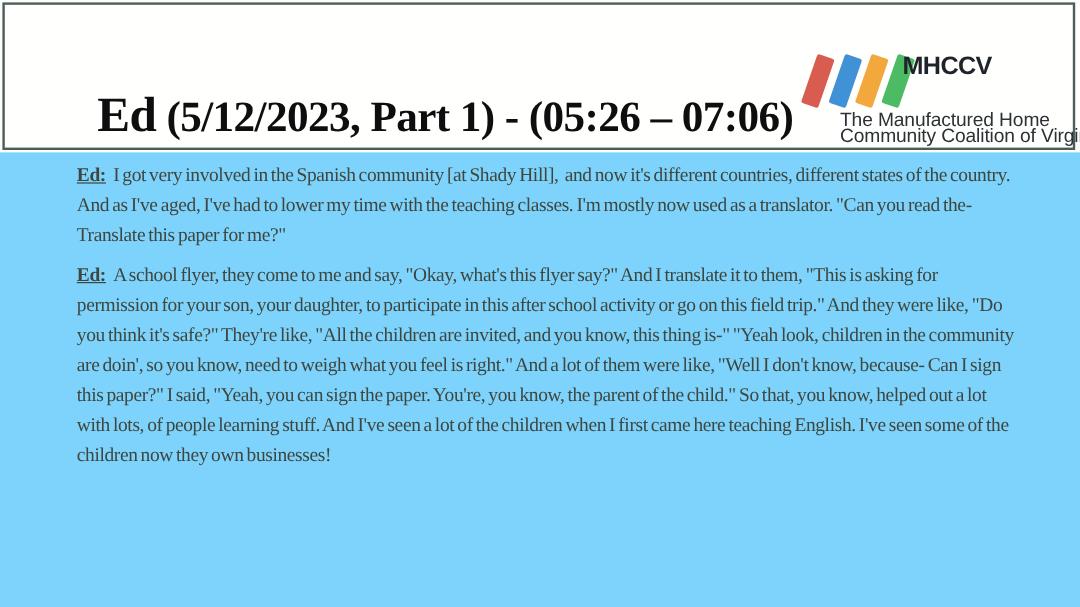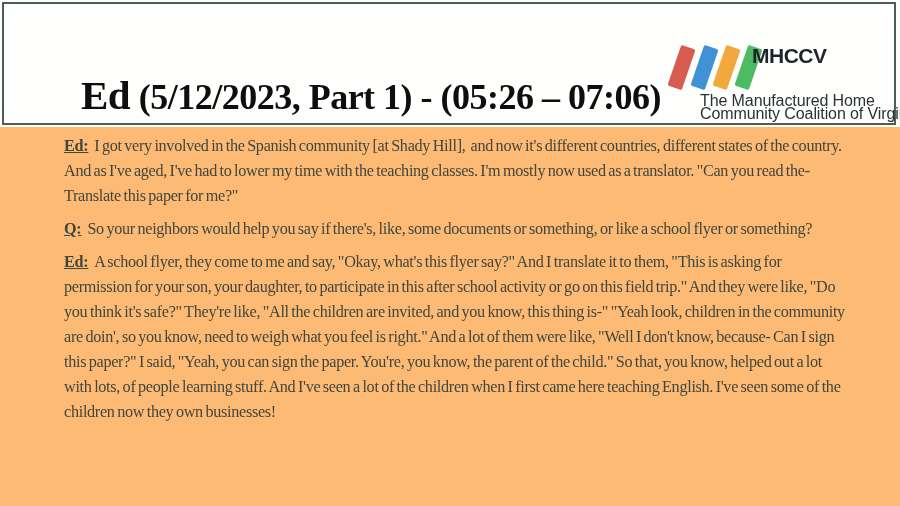--- a/index.html
+++ b/index.html
@@ -49,21 +49,21 @@
     font-family: "Liberation Sans", sans-serif;
     font-size: 16px; line-height: 13px;
     color: #2b3136; letter-spacing: -0.1px;
     white-space: nowrap;
   }
 
   
   .green-panel {
     position: absolute; left: 0; top: 127px;
     width: 900px; height: 379px;
-    background: #fdba74;
+    background: #7dd3fc;
   }
   .transcript {
     position: absolute; left: 64px; top: 7px;
     width: 782px;
     color: #3f463e;
     font-size: 16.2px; line-height: 25px;
     letter-spacing: -0.3px; word-spacing: -1.2px;
   }
   .para { margin: 0 0 8px 0; }
   .spk { font-weight: bold; text-decoration: underline; margin-right: 6px; }
@@ -86,18 +86,17 @@
       <div class="logo-tagline">
         <div>The Manufactured Home</div>
         <div>Community Coalition of Virginia</div>
       </div>
     </div>
   </div>
 
   <div class="green-panel">
     <div class="transcript">
       <p class="para"><span class="spk">Ed:</span><span class="txt">I got very involved in the Spanish community [at Shady Hill],  and now it's different countries, different states of the country. And as I've aged, I've had to lower my time with the teaching classes. I'm mostly now used as a translator. "Can you read the- Translate this paper for me?"</span></p>
-      <p class="para"><span class="spk">Q:</span><span class="txt">So your neighbors would help you say if there's, like, some documents or something, or like a school flyer or something?</span></p>
       <p class="para"><span class="spk">Ed:</span><span class="txt">A school flyer, they come to me and say, "Okay, what's this flyer say?" And I translate it to them, "This is asking for permission for your son, your daughter, to participate in this after school activity or go on this field trip." And they were like, "Do you think it's safe?" They're like, "All the children are invited, and you know, this thing is-" "Yeah look, children in the community are doin', so you know, need to weigh what you feel is right." And a lot of them were like, "Well I don't know, because- Can I sign this paper?" I said, "Yeah, you can sign the paper. You're, you know, the parent of the child." So that, you know, helped out a lot with lots, of people learning stuff. And I've seen a lot of the children when I first came here teaching English. I've seen some of the children now they own businesses!</span></p>
     </div>
   </div>
 
 </div>
 
 </body></html>

